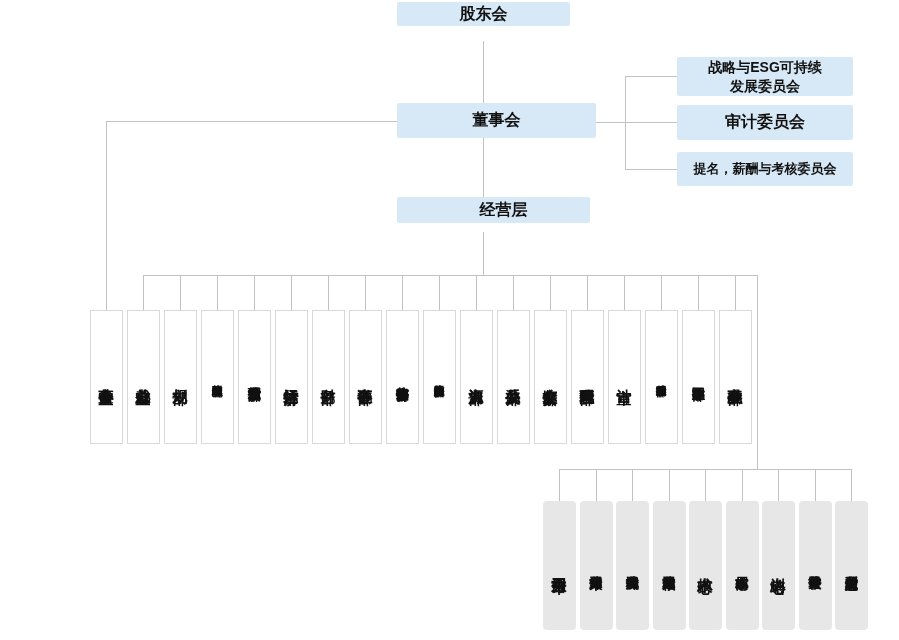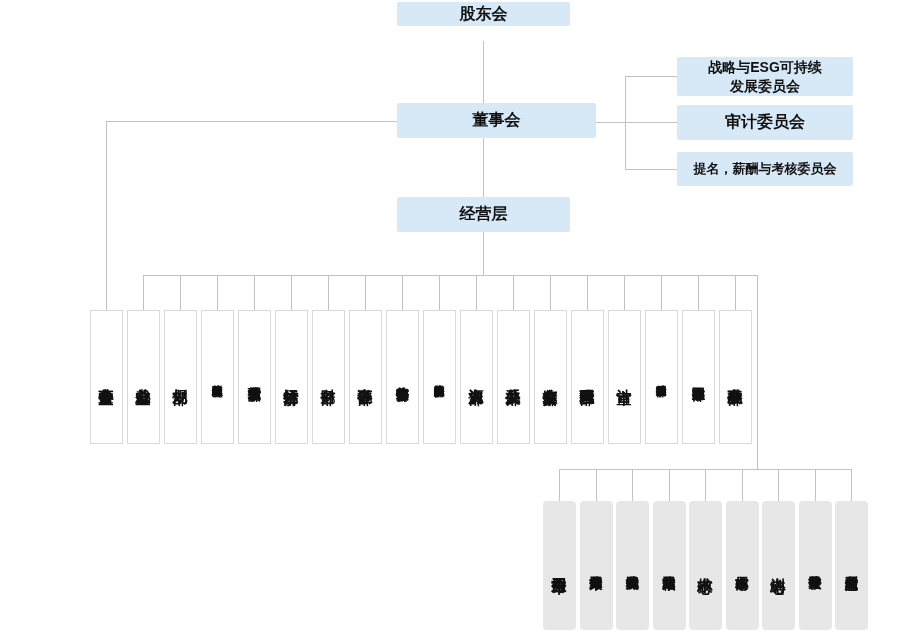--- a/index.html
+++ b/index.html
@@ -38,21 +38,21 @@
 <div class="canvas">
 
   <svg id="connectors" width="899" height="640">
     <path id="connector-path" fill="none" stroke-width="1" shape-rendering="crispEdges" d="M483.5 41V103M483.5 138V197M483.5 232V275M397 121H106.5M106.5 121V310M570 122.5H677M625 76.5V169M625 76.5H677M625 169H677M143.5 275H757M143.5 275V310M180.5 275V310M217.5 275V310M254.5 275V310M291.5 275V310M328.5 275V310M365.5 275V310M402.5 275V310M439.5 275V310M476.5 275V310M513.5 275V310M550.5 275V310M587.5 275V310M624.5 275V310M661.5 275V310M698.5 275V310M735.5 275V310M757 275V469M559.5 469H851.5M559.5 469V501M596 469V501M632.5 469V501M669 469V501M705.5 469V501M742 469V501M778.5 469V501M815 469V501M851.5 469V501" stroke="#c2c2c2"></path>
   </svg>
 
   <div class="node" style="left:397px; top:2px; width:173px; height:24px;">股东会</div>
 
   <div class="node" style="left:397px; top:103px; width:199px; height:35px;">董事会</div>
 
-  <div class="node" style="left:397px; top:197px; width:173px; height:35px;">经营层</div>
+  <div class="node" style="left:397px; top:197px; width:173px; height:26px;padding-left:20px;">经营层</div>
 
   <div class="node committee small" style="left:677px; top:57px; width:176px; height:39px;">
     <span>战略与ESG可持续</span>
     <span>发展委员会</span>
   </div>
 
   <div class="node committee" style="left:677px; top:105px; width:176px; height:35px; font-size:16px;">
     <span>审计委员会</span>
   </div>
 

